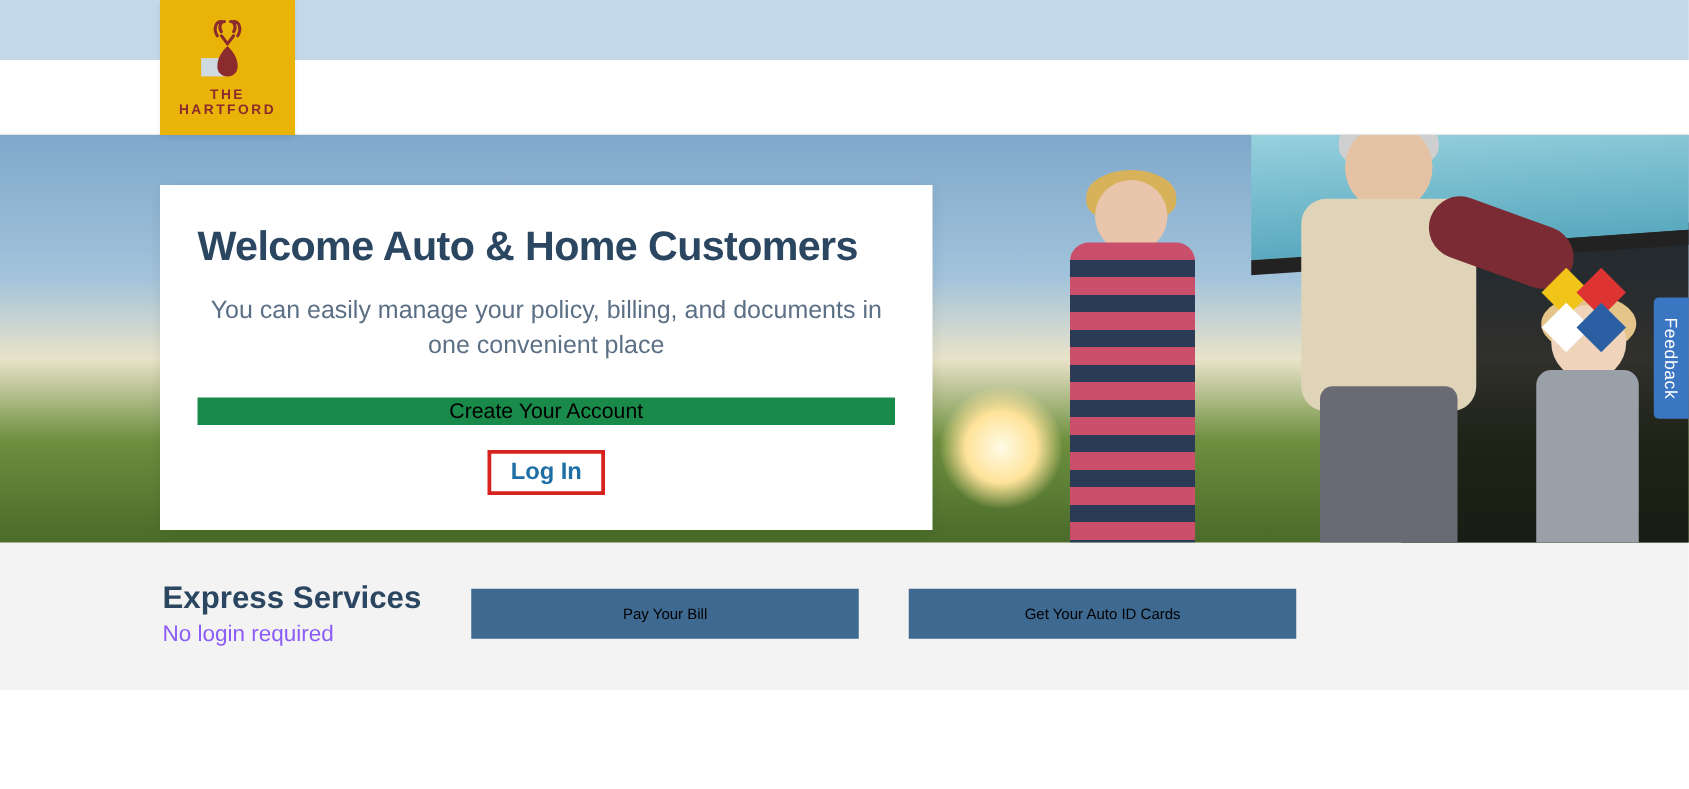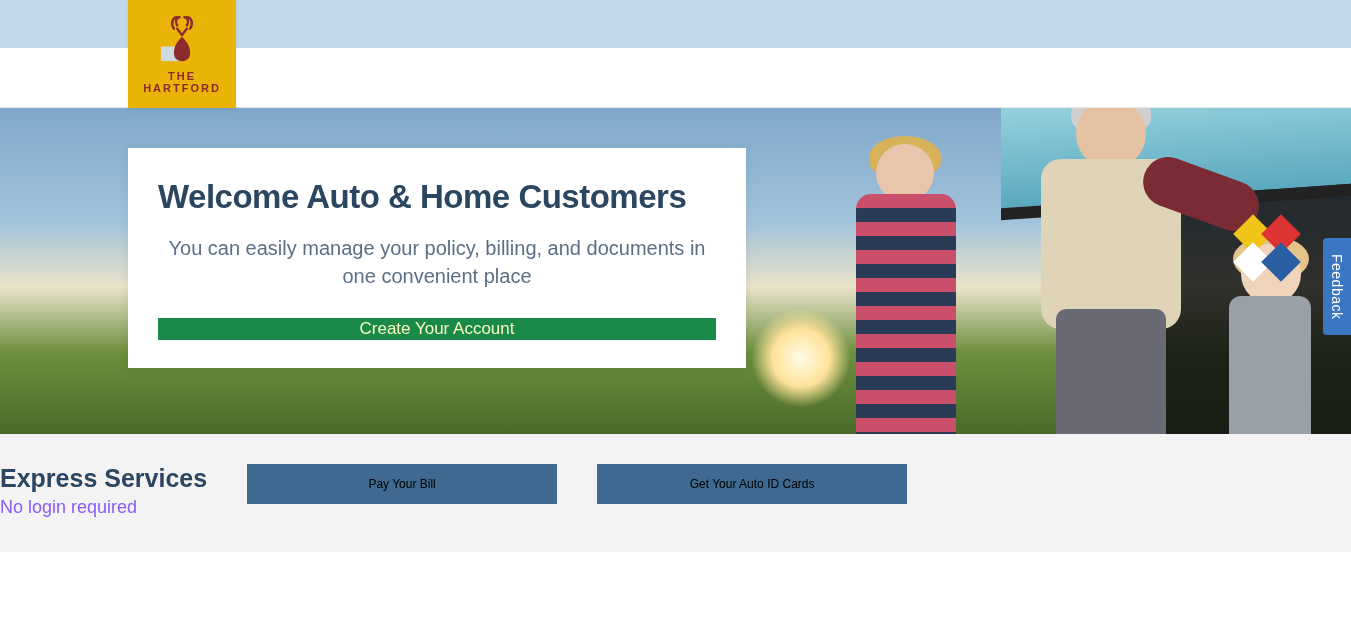--- a/index.html
+++ b/index.html
@@ -109,21 +109,21 @@
     margin: 0 0 28px;
     font-size: 20px;
     color: #5b6f85;
     line-height: 1.4;
     text-align: center;
   }
   .btn-create {
     display: block;
     width: 100%;
     background: var(--green);
-    color: #fef9c3;
+    color: #000000;
     border: none;
     font-size: 17px;
     cursor: pointer;
     text-align: center;
   }
   .login-row {
     text-align: center;
     margin-top: 20px;
   }
   .login-link {
@@ -145,22 +145,23 @@
 
   
   .express {
     background: var(--gray-bg);
     padding: 30px 0 34px;
     display: flex;
     align-items: center;
   }
   .express-inner {
     width: 1100px;
+    margin-left: 130px;
     display: flex;
-    align-items: flex-start;
+    align-items: center;
     gap: 40px;
   }
   .express-text h2 {
     margin: 0 0 4px;
     font-size: 25px;
     font-weight: 700;
     color: var(--text-dark);
   }
   .express-text span {
     font-size: 18px;
@@ -242,20 +243,23 @@
       <div class="pinwheel">
           <span></span>
           <span></span>
         </div>
     </div>
 
     <div class="card">
       <h1>Welcome Auto &amp; Home Customers</h1>
       <p>You can easily manage your policy, billing, and documents in one convenient place</p>
       <button class="btn-create">Create Your Account</button>
+      <div class="login-row">
+        <a class="login-link">Log In</a>
+      </div>
 
       <svg class="arrow-annot" width="120" height="30">
         <line x1="118" y1="15" x2="18" y2="15" stroke="#d6231f" stroke-width="3"></line>
         <polygon points="2,15 22,7 22,23" fill="#d6231f"></polygon>
       </svg>
     </div>
   </div>
 
   <div class="express">
     <div class="express-inner">

